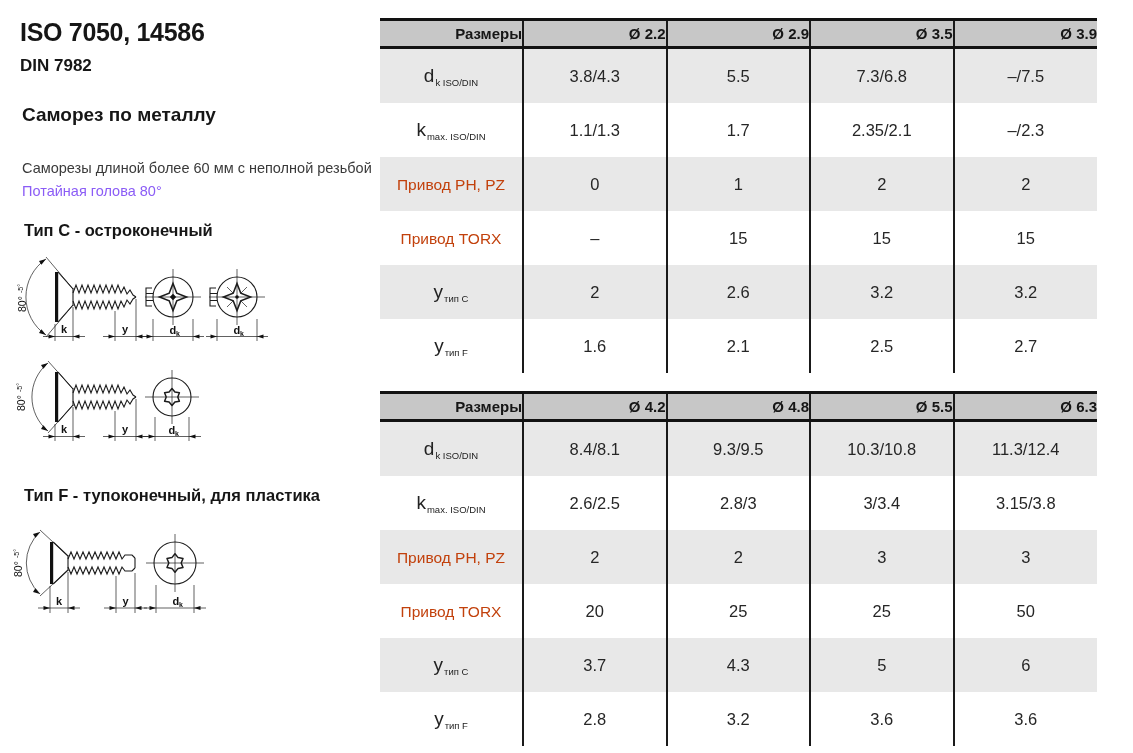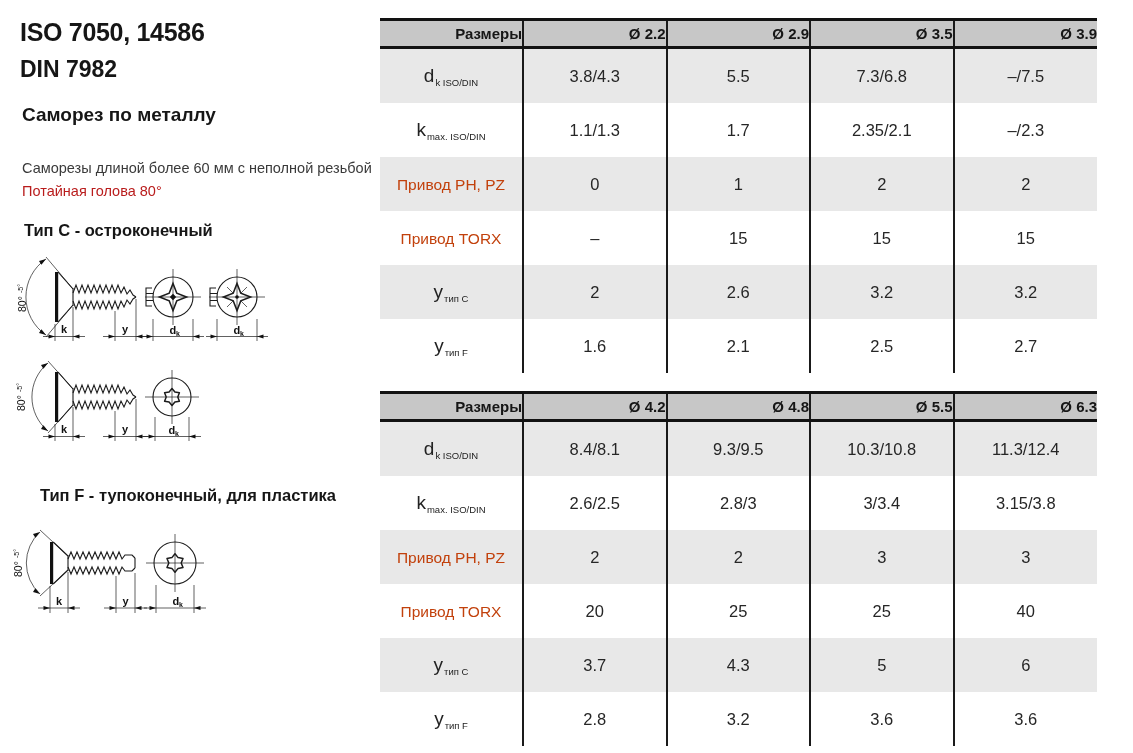--- a/index.html
+++ b/index.html
@@ -4,27 +4,27 @@
 <style>
   html,body { margin:0; padding:0; background:#ffffff; }
   .page {
     position:relative; width:1133px; height:753px; background:#fff; overflow:hidden;
     font-family:"Liberation Sans", sans-serif; color:#1d1d1d;padding-left:12px;
   }
   .abs { position:absolute; }
 
   
   .title { left:20px; top:18px; font-size:25px; font-weight:bold; letter-spacing:-0.3px; color:#161616; }
-  .din   { left:20px; top:56px; font-size:23px; font-weight:bold; color:#161616; }
+  .din   { left:20px; top:56px; font-size:17px; font-weight:bold; color:#161616; }
   .prodname { left:22px; top:102px; font-size:19px; font-weight:bold; line-height:26px; color:#161616; }
   .desc1 { left:22px; top:160px; font-size:14.5px; color:#3a3a3a; }
-  .desc2 { left:22px; top:183px; font-size:14.5px; color:#b91c1c; }
+  .desc2 { left:22px; top:183px; font-size:14.5px; color:#8b5cf6; }
   .typehead { font-size:16.5px; font-weight:bold; color:#161616; }
   .typec { left:24px; top:221px; }
-  .typef { left:40px; top:486px; }
+  .typef { left:24px; top:486px; }
 
   
   svg .ln  { stroke:#1c1c1c; stroke-width:1.1; fill:none; }
   svg .tn  { stroke:#1c1c1c; stroke-width:0.7; fill:none; }
   svg .thk { fill:#111; stroke:none; }
   svg .ah  { fill:#111; stroke:none; }
   svg text { fill:#111; }
   svg .dimtxt { font-size:11px; font-weight:bold; }
   svg .dimsub { font-size:7px; font-weight:bold; }
   svg .angmain { font-size:10.5px; }
@@ -281,21 +281,21 @@
           <td>2</td>
           <td>2</td>
           <td>3</td>
           <td>3</td>
         </tr>
         <tr>
           <td><span class="txt-label">Привод TORX</span></td>
           <td>20</td>
           <td>25</td>
           <td>25</td>
-          <td>40</td>
+          <td>50</td>
         </tr>
         <tr class="alt">
           <td><span class="sym-main">y</span><span class="sym-sub">тип C</span></td>
           <td>3.7</td>
           <td>4.3</td>
           <td>5</td>
           <td>6</td>
         </tr>
         <tr>
           <td><span class="sym-main">y</span><span class="sym-sub">тип F</span></td>

